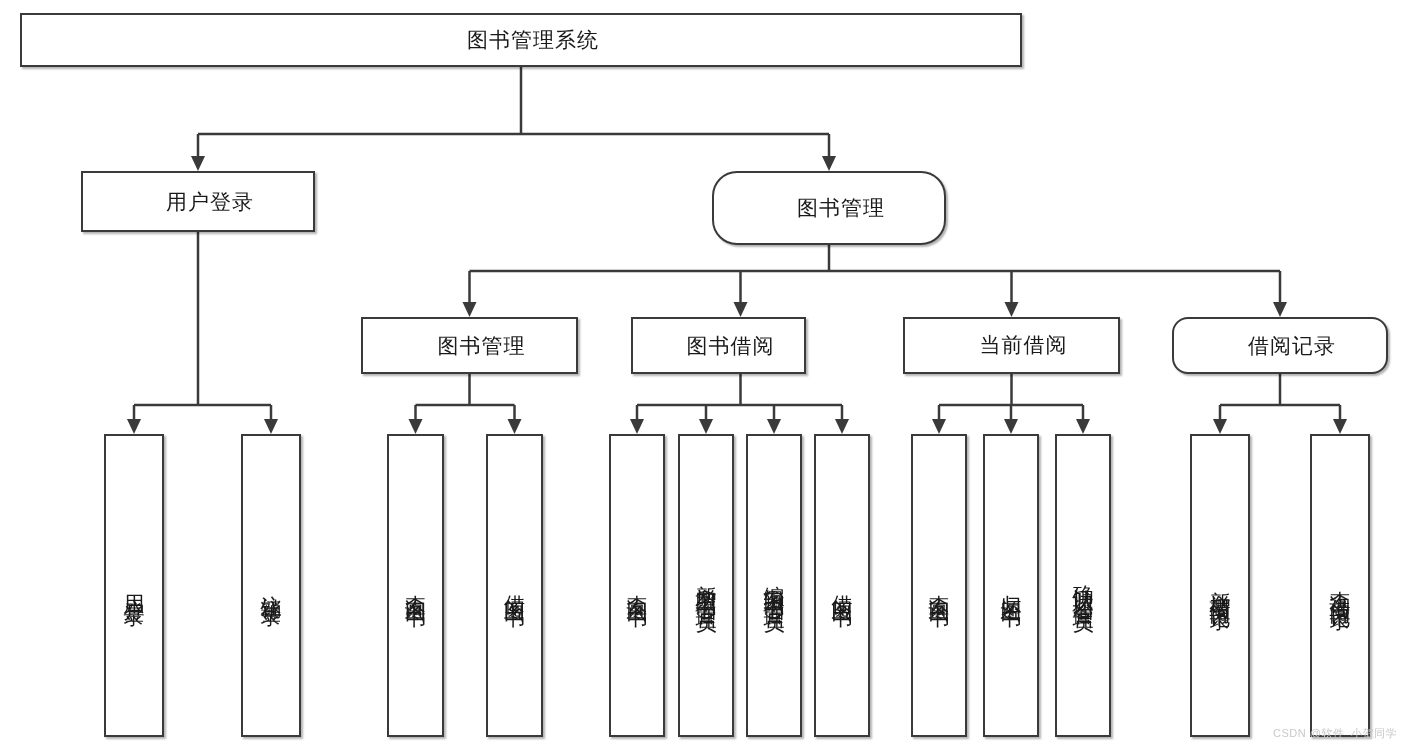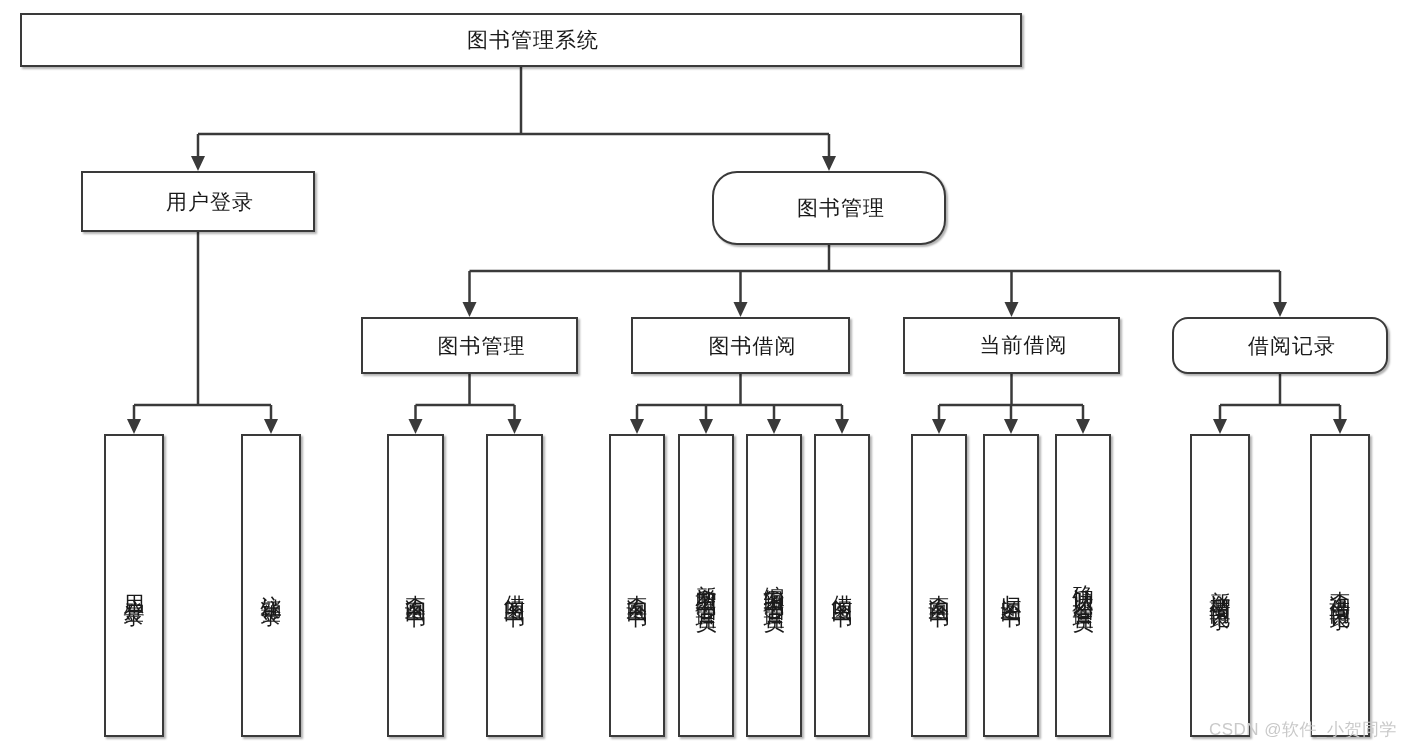--- a/index.html
+++ b/index.html
@@ -51,21 +51,21 @@
     font-size: 21px;
     letter-spacing: 4px;
     line-height: 1.05;
     white-space: nowrap;
     color: #1a1a1a;
   }
   .watermark {
     position: absolute;
     right: 8px;
     bottom: 6px;
-    font-size: 17px;
+    font-size: 11px;
     color: #c9c9c9;
     letter-spacing: 0.5px;
     white-space: nowrap;
   }
 </style>
 </head>
 <body>
 
 <div id="canvas">
 
@@ -130,21 +130,21 @@
       </div>
       <div class="node horiz" style="left: 81px; top: 171px; width: 234px; height: 61px;">
         <span>用户登录</span>
       </div>
       <div class="node horiz" style="left: 712px; top: 171px; width: 234px; height: 74px; border-radius: 25px;">
         <span>图书管理</span>
       </div>
       <div class="node horiz" style="left: 361px; top: 317px; width: 217px; height: 57px;">
         <span>图书管理</span>
       </div>
-      <div class="node horiz" style="left: 631px; top: 317px; width: 219px; height: 57px;">
+      <div class="node horiz" style="left: 631px; top: 317px; width: 175px; height: 57px;">
         <span>图书借阅</span>
       </div>
       <div class="node horiz" style="left: 903px; top: 317px; width: 217px; height: 57px; font-family: Liberation Serif, serif;">
         <span>当前借阅</span>
       </div>
       <div class="node horiz" style="left: 1172px; top: 317px; width: 216px; height: 57px; border-radius: 16px;">
         <span>借阅记录</span>
       </div>
       <div class="node vert" style="left: 104px; top: 434px; width: 60px; height: 303px;">
         <span class="vlabel">用户登录</span>

